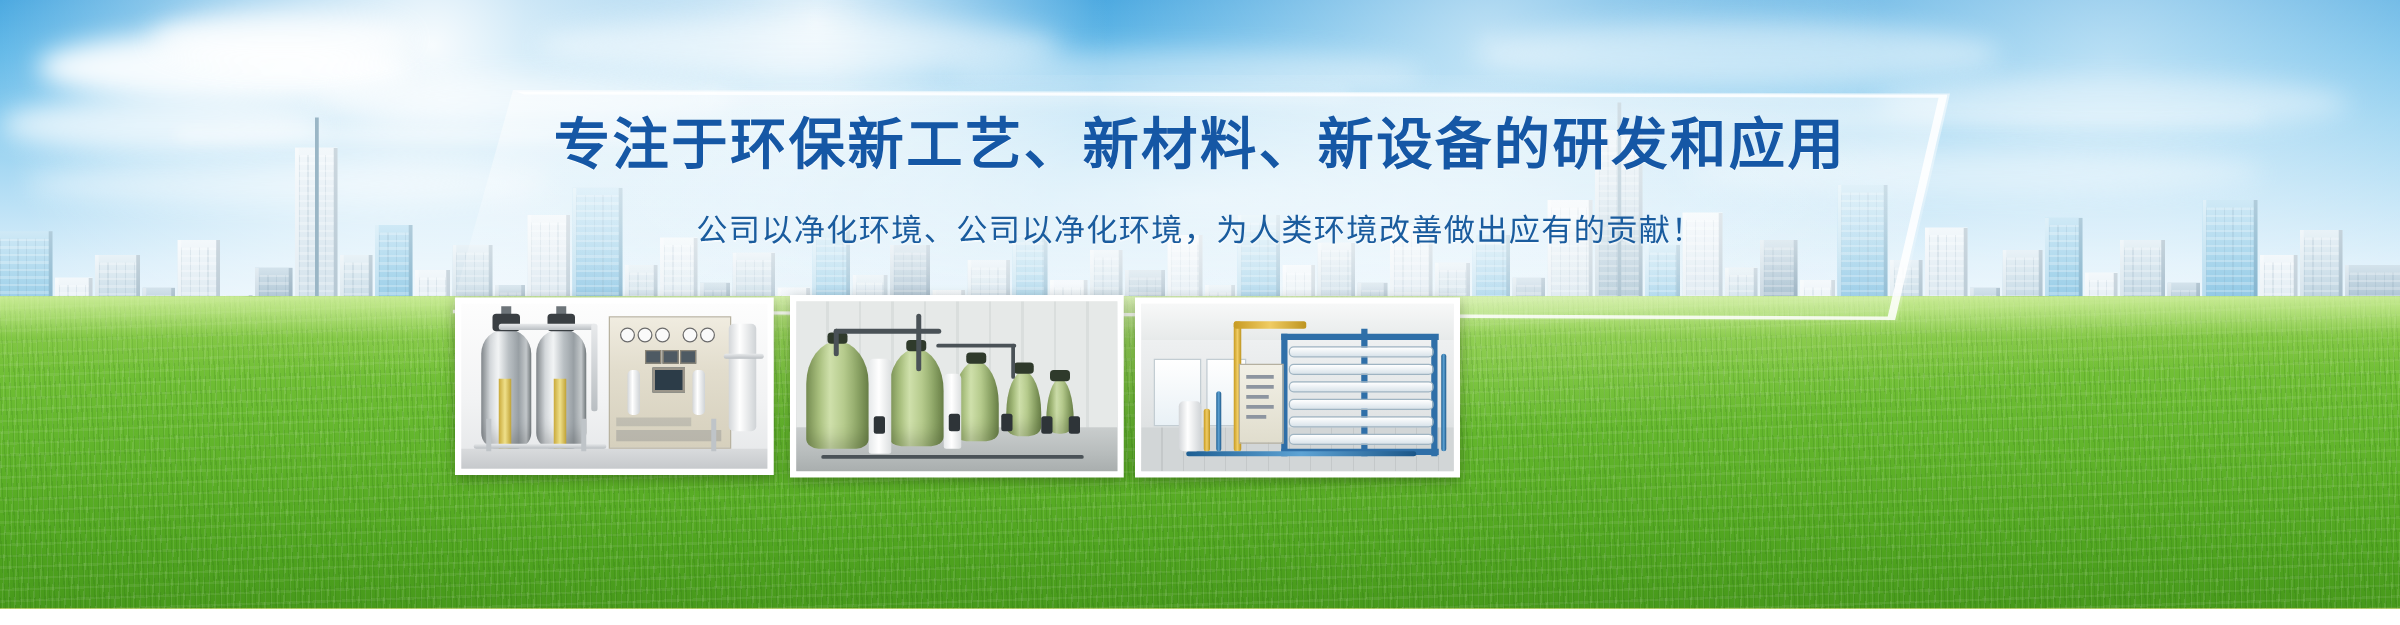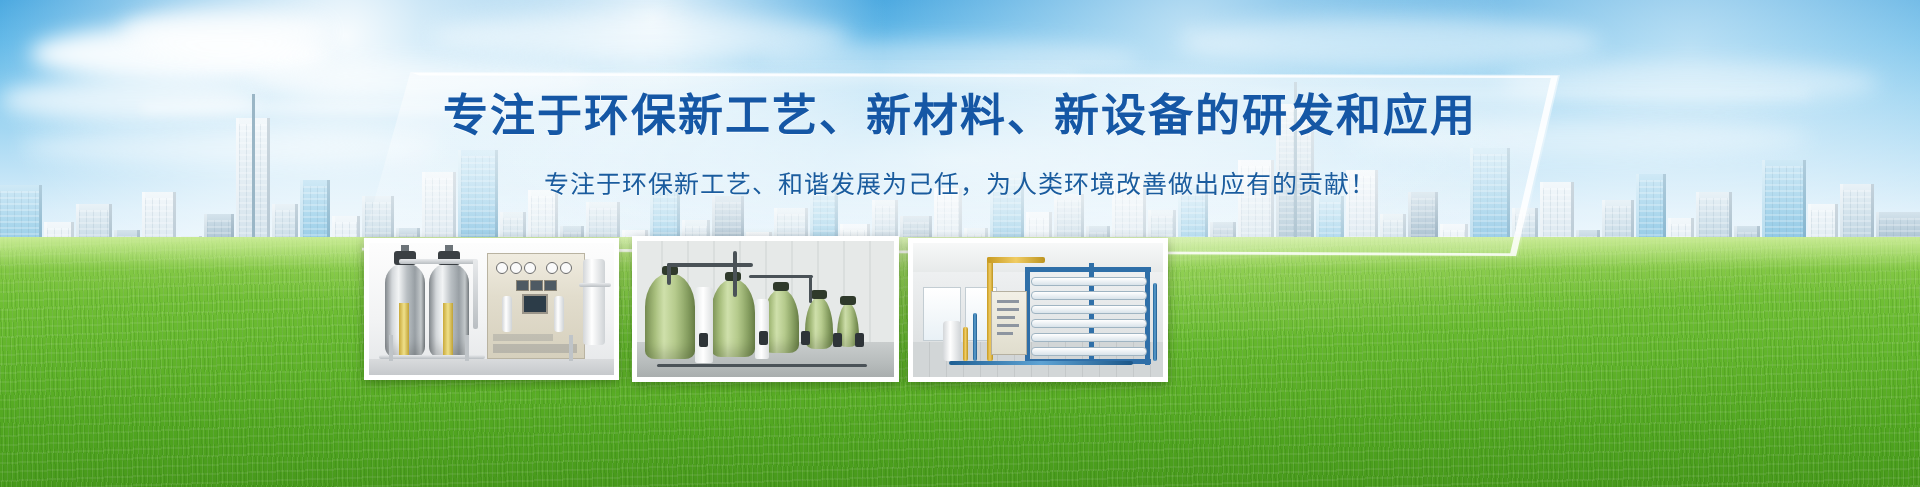--- a/index.html
+++ b/index.html
@@ -313,21 +313,21 @@
 
   <div class="horizon-trees"></div>
   <div class="grass"></div>
 
   <div class="text-panel"></div>
   <div class="text-panel-line"></div>
   <div class="glow"></div>
 
   <div class="copy">
     <div class="headline">专注于环保新工艺、新材料、新设备的研发和应用</div>
-    <div class="tagline">专注于环保新工艺、和谐发展为己任，为人类环境改善做出应有的贡献！</div>
+    <div class="tagline">公司以净化环境、公司以净化环境，为人类环境改善做出应有的贡献！</div>
   </div>
 
   <div class="photos">
 
     <div class="card card1">
       <div class="inner p1">
         <div class="floor"></div>
 
         <div class="tank t1a">
           <div class="neck"></div>

